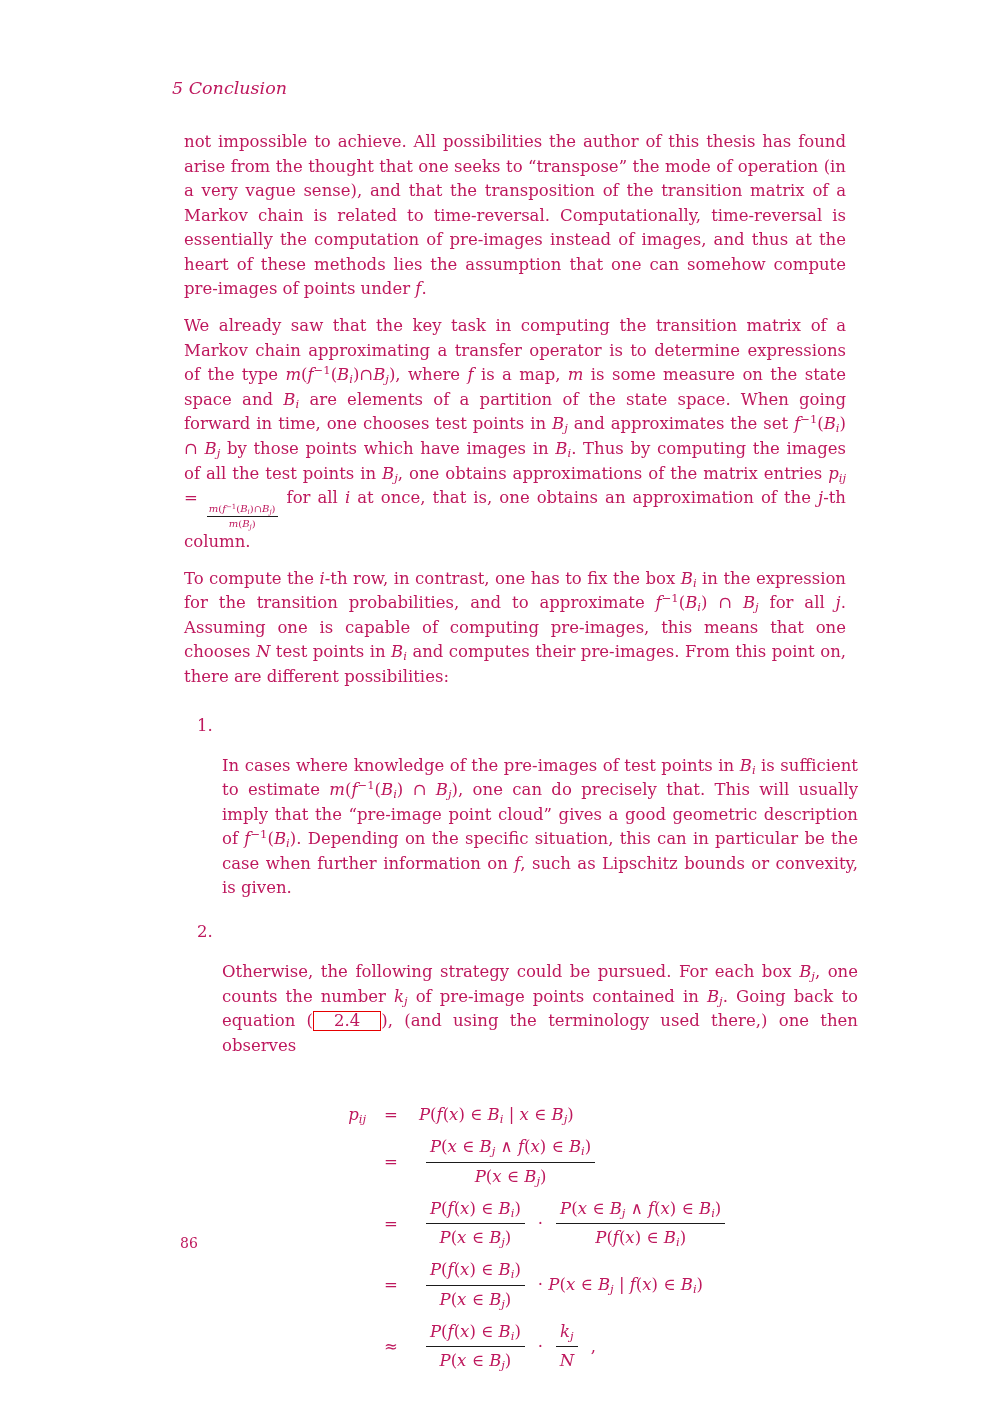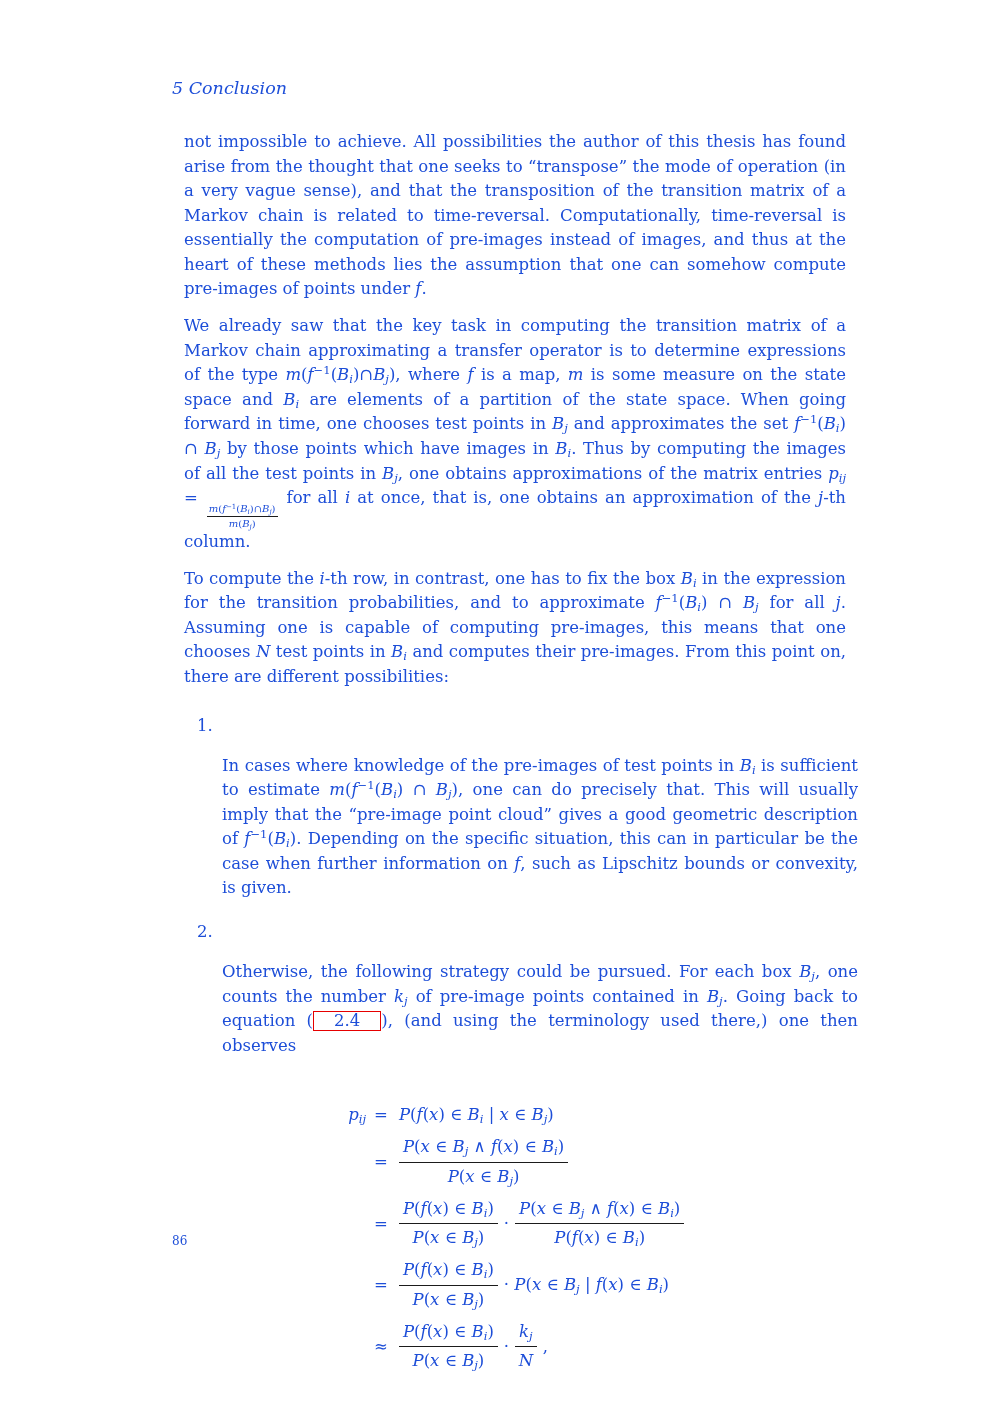--- a/index.html
+++ b/index.html
@@ -3,21 +3,21 @@
 <meta charset="utf-8">
 <style>
   html,body{margin:0;padding:0;background:#ffffff;}
   .page{
     position:relative;
     width:1000px;height:1414px;
     box-sizing:border-box;
     background:#ffffff;
     padding:78px 142px 0 172px;
     font-family:"DejaVu Serif","Liberation Serif",serif;
-    color:#1d4ed8;
+    color:#be185d;
     font-size:16.5px;
     line-height:1.49;
     overflow:hidden;
   }
   .chapter-header{
     font-style:italic;
     font-weight:normal;
     font-size:17.5px;
     margin:0 0 31px 0;
     line-height:1.2;
@@ -40,32 +40,32 @@
   .li-text{flex:1;text-align:justify;margin-top:40px;}
   
   .ifrac{
     display:inline-flex;flex-direction:column;align-items:center;
     vertical-align:-9px;font-size:10px;line-height:1.2;margin:0 2px;
   }
   .ifrac .fn{border-bottom:1px solid #1b1b1b;padding:0 2px 1px 2px;}
   .ifrac .fd{padding-top:1px;}
   
   .eq-block{margin:46px 0 0 150px;line-height:1.38;}
-  .eq-row{display:flex;align-items:center;margin-bottom:9px;}
+  .eq-row{display:flex;align-items:center;margin-bottom:9px;gap:10px;}
   .eq-lhs{min-width:44px;text-align:right;}
   .eq-rel{min-width:30px;text-align:center;}
   .eq-rhs{display:inline-flex;align-items:center;flex-wrap:nowrap;}
   .eq-term{margin:0 3px;white-space:nowrap;text-align:right;}
   .dfrac{
     display:inline-flex;flex-direction:column;align-items:center;
-    text-align:right;margin:0 3px;
+    text-align:right;margin:0 10px;
   }
   .dfrac .fn2{border-bottom:1.2px solid #1b1b1b;padding:0 4px 3px 4px;white-space:nowrap;}
   .dfrac .fd2{padding-top:3px;white-space:nowrap;}
-  .pagenum{position:absolute;left:172px;top:1233px;font-size:12px;}
+  .pagenum{position:absolute;left:180px;top:1233px;font-size:14px;}
 </style>
 </head>
 <body>
 
 <div class="page">
   <h1 class="chapter-header">5 Conclusion</h1>
 
   <div id="paragraphs">
       <p class="para">not impossible to achieve.  All possibilities the author of this thesis has found arise from the thought that one seeks to “transpose” the mode of operation (in a very vague sense), and that the transposition of the transition matrix of a Markov chain is related to time-reversal.  Computationally, time-reversal is essentially the computation of pre-images instead of images, and thus at the heart of these methods lies the assumption that one can somehow compute pre-images of points under <i>f</i>.</p>
       <p class="para">We already saw that the key task in computing the transition matrix of a Markov chain approximating a transfer operator is to determine expressions of the type <i>m</i>(<i>f</i><sup>−1</sup>(<i>B</i><sub><i>i</i></sub>)∩<i>B</i><sub><i>j</i></sub>), where <i>f</i> is a map, <i>m</i> is some measure on the state space and <i>B</i><sub><i>i</i></sub> are elements of a partition of the state space.  When going forward in time, one chooses test points in <i>B</i><sub><i>j</i></sub> and approximates the set <i>f</i><sup>−1</sup>(<i>B</i><sub><i>i</i></sub>) ∩ <i>B</i><sub><i>j</i></sub> by those points which have images in <i>B</i><sub><i>i</i></sub>.  Thus by computing the images of all the test points in <i>B</i><sub><i>j</i></sub>, one obtains approximations of the matrix entries <i>p</i><sub><i>ij</i></sub> = <span class="ifrac">

